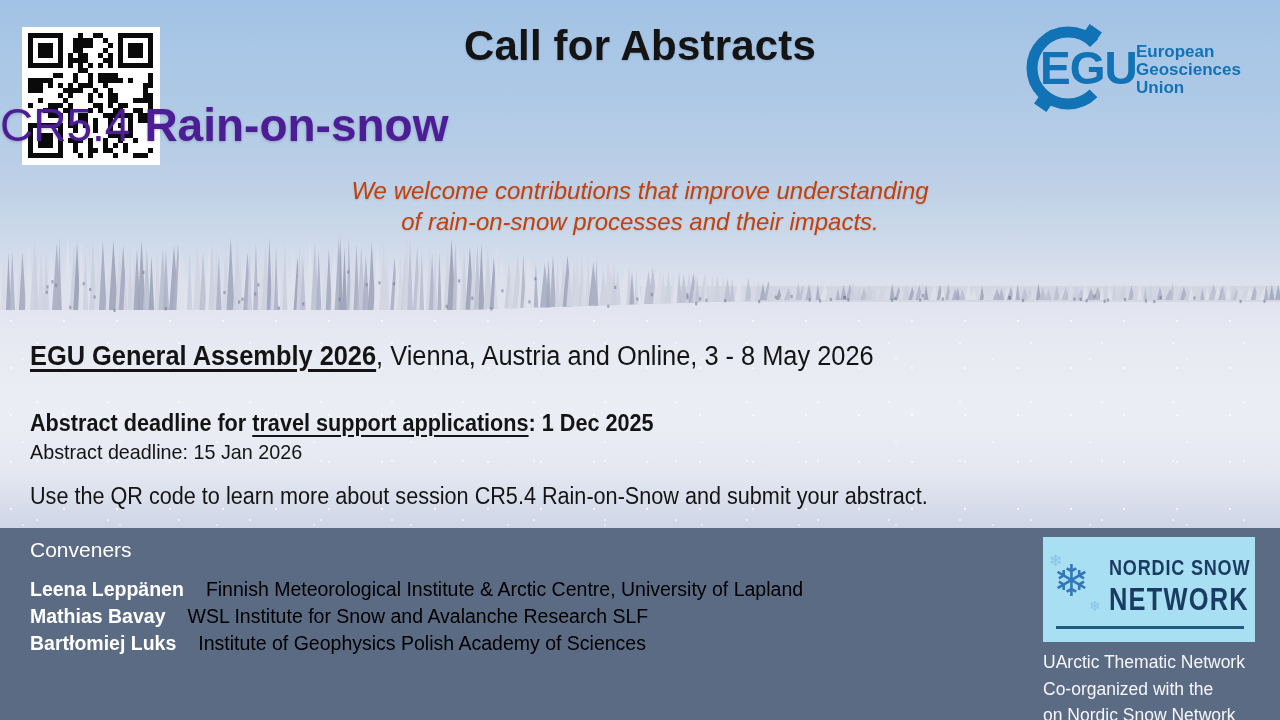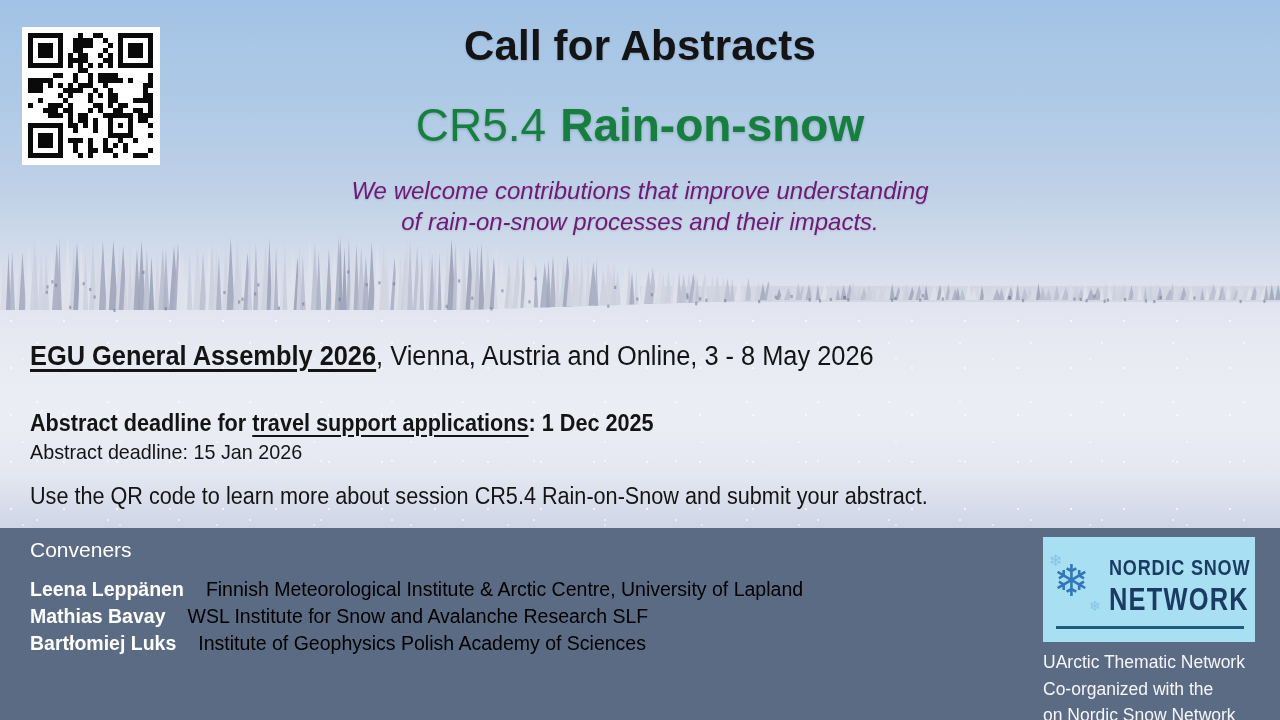--- a/index.html
+++ b/index.html
@@ -28,28 +28,28 @@
   .qr{position:absolute;left:22px;top:27px;width:138px;height:138px;}
   
   .egu{position:absolute;left:1018px;top:16px;width:252px;height:104px;}
   
   .call-title{
     position:absolute;left:0;top:22px;width:100%;text-align:center;
     font-size:42px;font-weight:600;color:#141414;letter-spacing:.2px;
     text-shadow:0 1px 2px rgba(30,40,70,.18);
   }
   .session-title{
-    position:absolute;left:0;top:98px;width:100%;text-align:center;
-    font-size:46px;color:#15803d;text-shadow:0 1px 3px rgba(30,40,70,.25);
+    position:absolute;left:0;top:98px;width:100%;
+    font-size:46px;color:#4c1d95;text-shadow:0 1px 3px rgba(30,40,70,.25);
   }
   .session-title .code{font-weight:400;margin-right:14px;}
   .session-title .name{font-weight:700;}
   .tagline{
     position:absolute;left:0;top:175px;width:100%;text-align:center;
-    font-size:24px;font-style:italic;line-height:31px;color:#701a75;
+    font-size:24px;font-style:italic;line-height:31px;color:#c2410c;
     text-shadow:0 1px 2px rgba(30,40,70,.15);
   }
   
   .bodyline{position:absolute;left:30px;color:#141414;white-space:nowrap;}
   .narrow{display:inline-block;transform:scaleX(.94);transform-origin:0 50%;white-space:nowrap;}
   .event{top:341px;font-size:27px;}
   .event .bu{font-weight:700;text-decoration:underline;text-decoration-thickness:2.5px;text-underline-offset:4px;}
   .dl1{top:410px;font-size:23px;font-weight:700;}
   .dl1 .u{text-decoration:underline;text-decoration-thickness:2px;text-underline-offset:4px;}
   .dl2{top:440px;font-size:21px;font-weight:400;}
@@ -730,20 +730,35 @@
           <rect x="36" y="126" width="5" height="5"></rect>
           <rect x="56" y="126" width="5" height="5"></rect>
           <rect x="66" y="126" width="5" height="5"></rect>
           <rect x="91" y="126" width="5" height="5"></rect>
           <rect x="111" y="126" width="5" height="5"></rect>
           <rect x="116" y="126" width="5" height="5"></rect>
           <rect x="121" y="126" width="5" height="5"></rect>
         </g>
       </svg></div>
 
+  <div class="egu">
+    <svg width="252" height="104" viewBox="0 0 252 104">
+      <g>
+        <circle cx="50" cy="52" r="36" fill="none" stroke="#1173b6" stroke-width="11" stroke-dasharray="170.2 56" stroke-dashoffset="198"></circle>
+        <rect x="67.7" y="11.5" width="15" height="9" fill="#1173b6" transform="rotate(35 75.2 16)"></rect>
+        <rect x="17.3" y="83.5" width="15" height="9" fill="#1173b6" transform="rotate(35 24.8 88)"></rect>
+      </g>
+      <text x="22" y="68" font-size="46" font-weight="bold" letter-spacing="-1" fill="#1173b6">EGU</text>
+      <g font-size="17" font-weight="bold" fill="#1173b6">
+        <text x="118" y="41">European</text>
+        <text x="118" y="59">Geosciences</text>
+        <text x="118" y="77">Union</text>
+      </g>
+    </svg>
+  </div>
 
   <div class="call-title">Call for Abstracts</div>
   <div class="session-title">
     <span class="code">CR5.4</span><span class="name">Rain-on-snow</span>
   </div>
   <div class="tagline">
     <div>We welcome contributions that improve understanding</div>
     <div>of rain-on-snow processes and their impacts.</div>
   </div>
 

